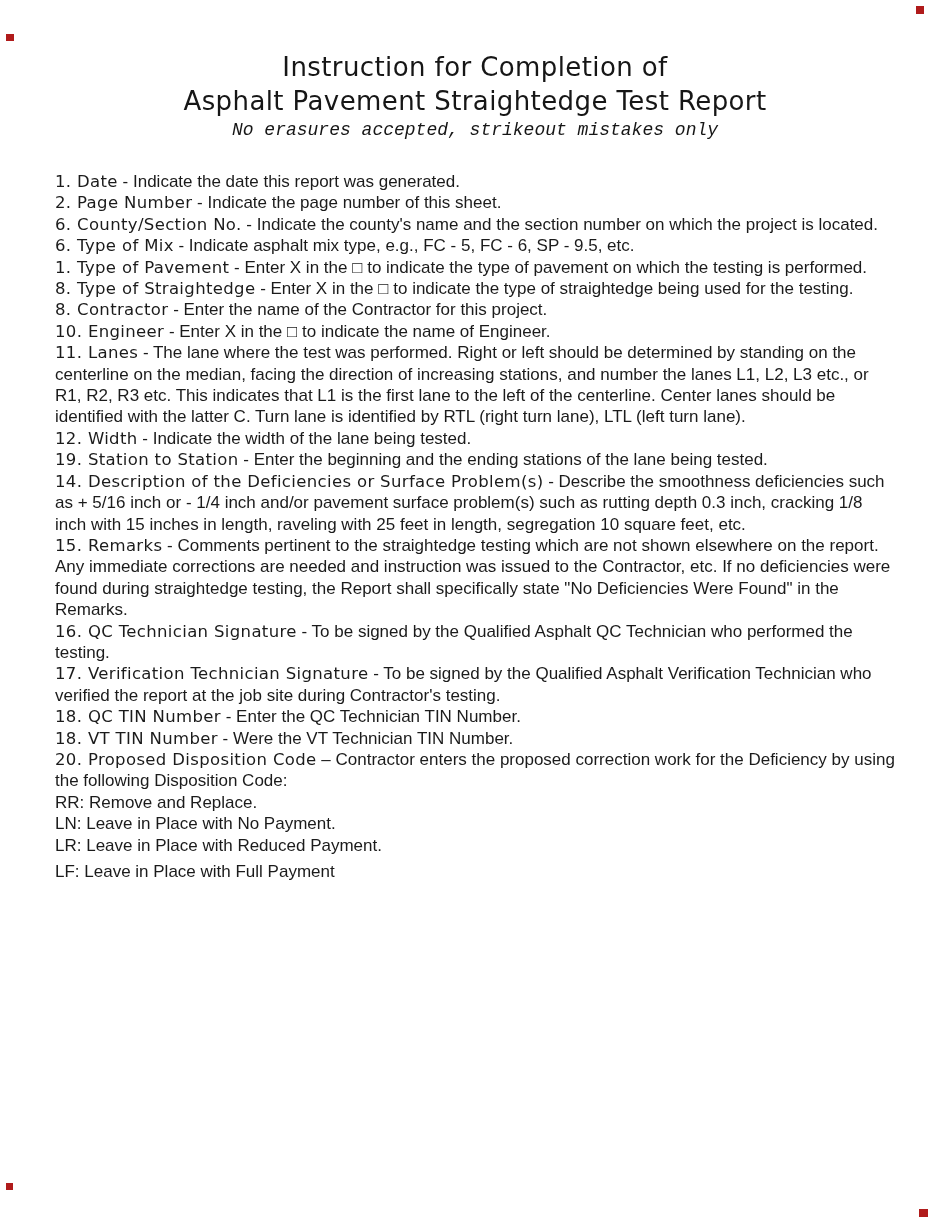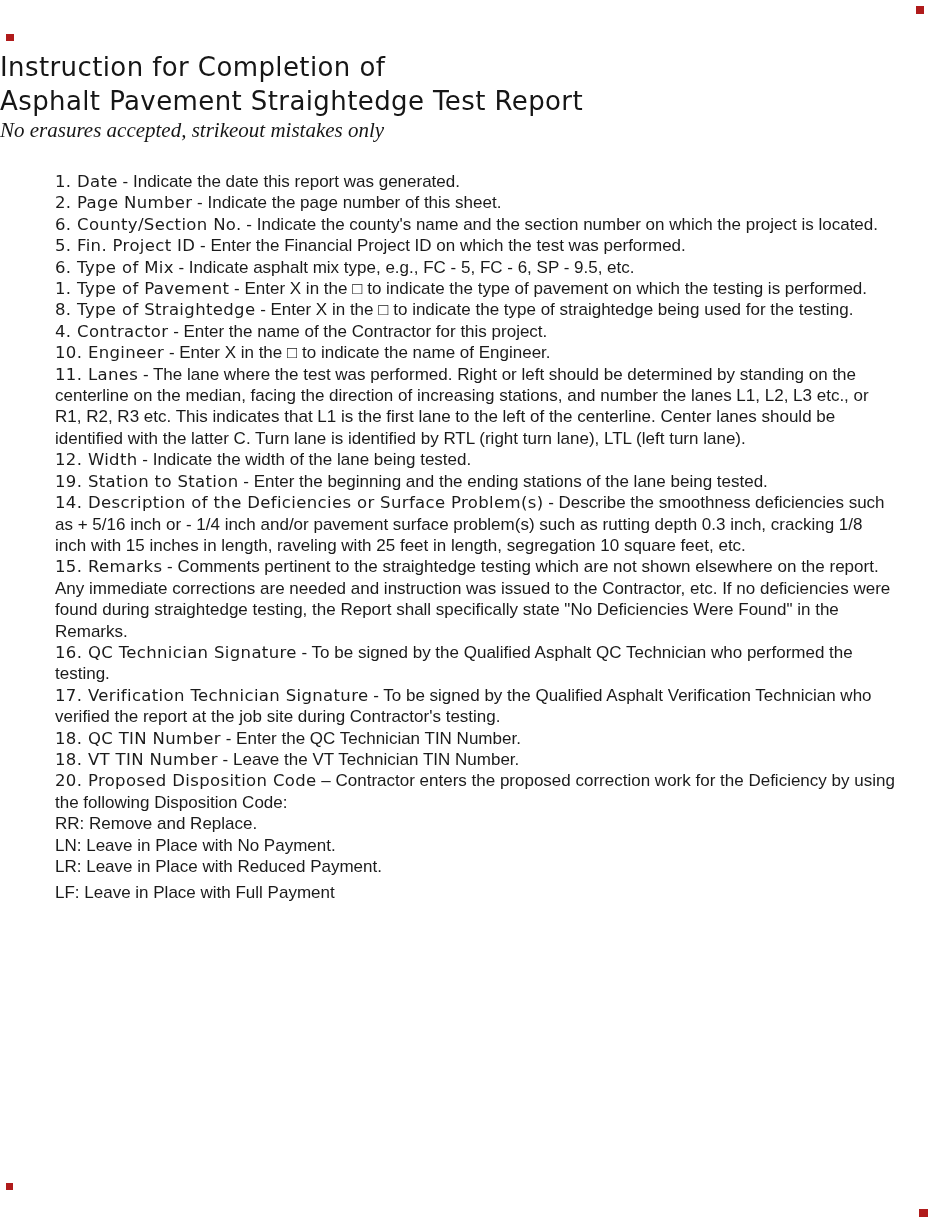--- a/index.html
+++ b/index.html
@@ -4,32 +4,32 @@
 <style>
   html, body { margin: 0; padding: 0; background: #ffffff; }
   .page {
     position: relative;
     width: 950px;
     height: 1230px;
     background: #ffffff;
     color: #1b1b1b;
     overflow: hidden;
   }
-  .title-block { padding-top: 50px; }
+  .title-block { text-align: center; padding-top: 50px; }
   .title-line {
     font-family: "DejaVu Sans", sans-serif;
     font-size: 26px;
     line-height: 34px;
     letter-spacing: 0.4px;
     color: #161616;
   }
   .subtitle {
-    font-family: Liberation Serif, serif;
+    font-family: Liberation Mono, monospace;
     font-style: italic;
-    font-size: 21px;
+    font-size: 18px;
     line-height: 24px;
     color: #161616;
   }
   .content {
     margin: 29px 55px 0 55px;
     font-family: "Liberation Sans", sans-serif;
     font-size: 17px;
     line-height: 21.4px;
     color: #1b1b1b;
     text-align: left;
@@ -61,35 +61,34 @@
   <div class="title-block">
     <div class="title-line">Instruction for Completion of</div>
     <div class="title-line">Asphalt Pavement Straightedge Test Report</div>
     <div class="subtitle">No erasures accepted, strikeout mistakes only</div>
   </div>
 
   <div class="content">
     <p><span class="item-head">1. Date</span><span> - Indicate the date this report was generated.</span></p>
     <p><span class="item-head">2. Page Number</span><span> - Indicate the page number of this sheet.</span></p>
     <p><span class="item-head">6. County/Section No.</span><span> - Indicate the county's name and the section number on which the project is located.</span></p>
-    <p><span class="item-head">5. Fin. Project ID</span><span> - Enter the Financial Project ID on which the test was performed.</span></p>
     <p><span class="item-head">6. Type of Mix</span><span> - Indicate asphalt mix type, e.g., FC - 5, FC - 6, SP - 9.5, etc.</span></p>
     <p><span class="item-head">1. Type of Pavement</span><span> - Enter X in the □ to indicate the type of pavement on which the testing is performed.</span></p>
     <p><span class="item-head">8. Type of Straightedge</span><span> - Enter X in the □ to indicate the type of straightedge being used for the testing.</span></p>
-    <p><span class="item-head">4. Contractor</span><span> - Enter the name of the Contractor for this project.</span></p>
+    <p><span class="item-head">8. Contractor</span><span> - Enter the name of the Contractor for this project.</span></p>
     <p><span class="item-head">10. Engineer</span><span> - Enter X in the □ to indicate the name of Engineer.</span></p>
     <p><span class="item-head">11. Lanes</span><span> - The lane where the test was performed. Right or left should be determined by standing on the centerline on the median, facing the direction of increasing stations, and number the lanes L1, L2, L3 etc., or R1, R2, R3 etc. This indicates that L1 is the first lane to the left of the centerline. Center lanes should be identified with the latter C. Turn lane is identified by RTL (right turn lane), LTL (left turn lane).</span></p>
     <p><span class="item-head">12. Width</span><span> - Indicate the width of the lane being tested.</span></p>
     <p><span class="item-head">19. Station to Station</span><span> - Enter the beginning and the ending stations of the lane being tested.</span></p>
     <p><span class="item-head">14. Description of the Deficiencies or Surface Problem(s)</span><span> - Describe the smoothness deficiencies such as + 5/16 inch or - 1/4 inch and/or pavement surface problem(s) such as rutting depth 0.3 inch, cracking 1/8 inch with 15 inches in length, raveling with 25 feet in length, segregation 10 square feet, etc.</span></p>
     <p><span class="item-head">15. Remarks</span><span> - Comments pertinent to the straightedge testing which are not shown elsewhere on the report. Any immediate corrections are needed and instruction was issued to the Contractor, etc. If no deficiencies were found during straightedge testing, the Report shall specifically state "No Deficiencies Were Found" in the Remarks.</span></p>
     <p><span class="item-head">16. QC Technician Signature</span><span> - To be signed by the Qualified Asphalt QC Technician who performed the testing.</span></p>
     <p><span class="item-head">17. Verification Technician Signature</span><span> - To be signed by the Qualified Asphalt Verification Technician who verified the report at the job site during Contractor's testing.</span></p>
     <p><span class="item-head">18. QC TIN Number</span><span> - Enter the QC Technician TIN Number.</span></p>
-    <p><span class="item-head">18. VT TIN Number</span><span> - Leave the VT Technician TIN Number.</span></p>
+    <p><span class="item-head">18. VT TIN Number</span><span> - Were the VT Technician TIN Number.</span></p>
     <p><span class="item-head">20. Proposed Disposition Code</span><span> – Contractor enters the proposed correction work for the Deficiency by using the following Disposition Code:</span></p>
     <p><span>RR:</span><span> Remove and Replace.</span></p>
     <p><span>LN:</span><span> Leave in Place with No Payment.</span></p>
     <p><span>LR:</span><span> Leave in Place with Reduced Payment.</span></p>
     <p class="code-line-last"><span>LF:</span><span> Leave in Place with Full Payment</span></p>
   </div>
 
 </div>
 
 </body></html>

